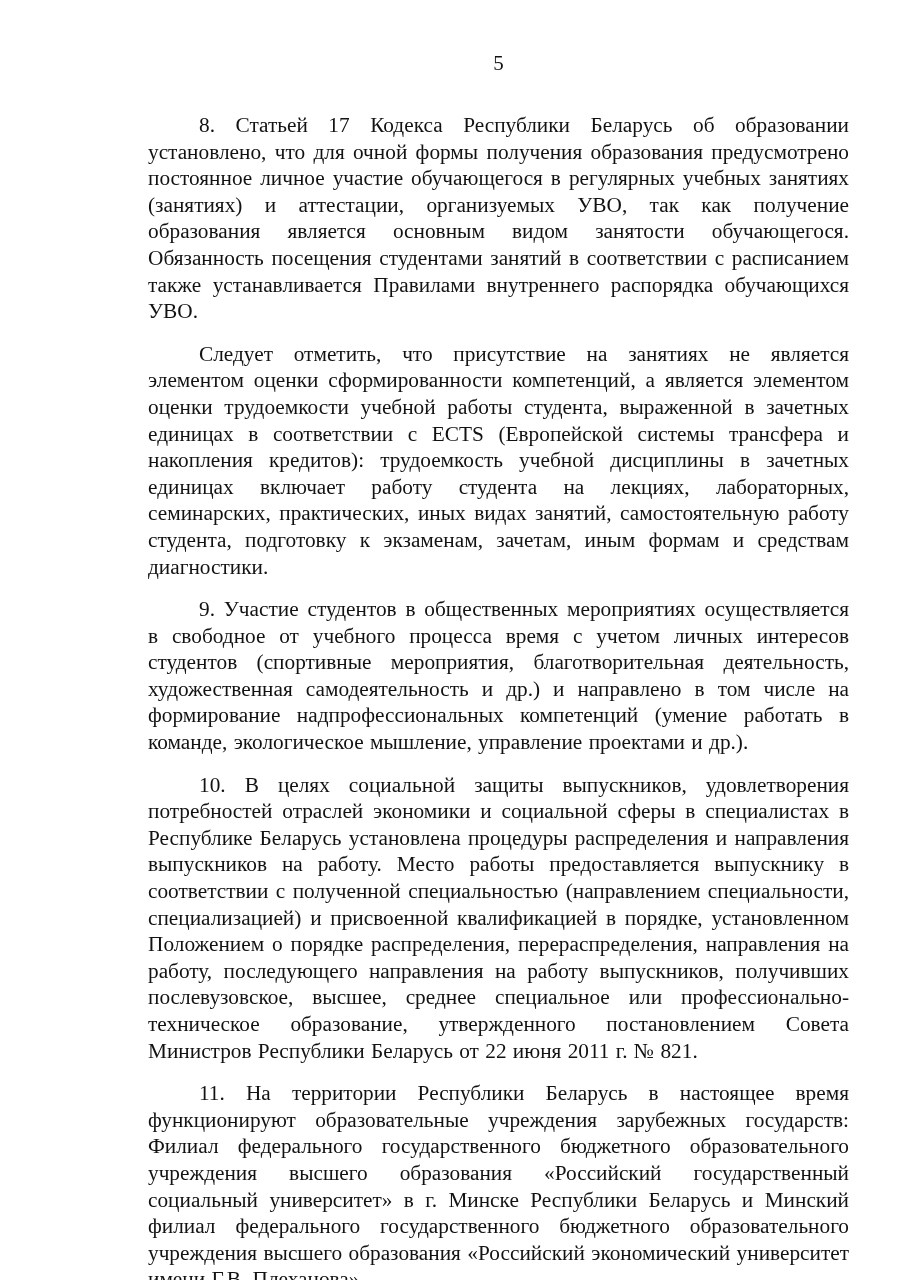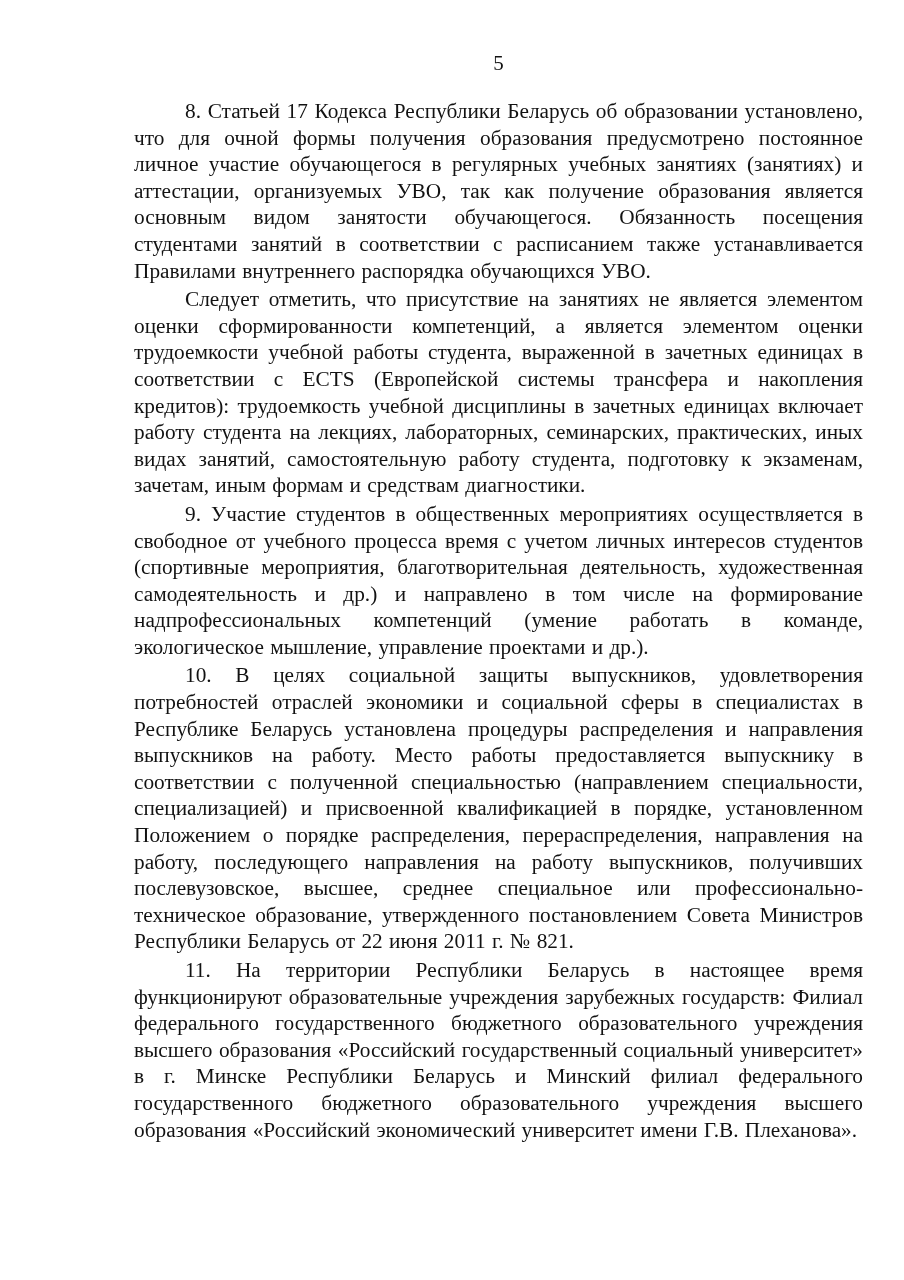--- a/index.html
+++ b/index.html
@@ -26,21 +26,21 @@
     line-height: 24px;
     color: #121212;
   }
   .body-text {
     position: absolute;
     top: 96px;
     left: 132px;
     width: 733px;
   }
   p.para {
-    margin: 2px;
+    margin: 16px;
     padding: 0;
     text-indent: 51px;
     text-align: justify;
     font-size: 21.3px;
     line-height: 26.6px;
     word-spacing: 1px;
     hyphens: none;
     color: #121212;
   }
 </style>

